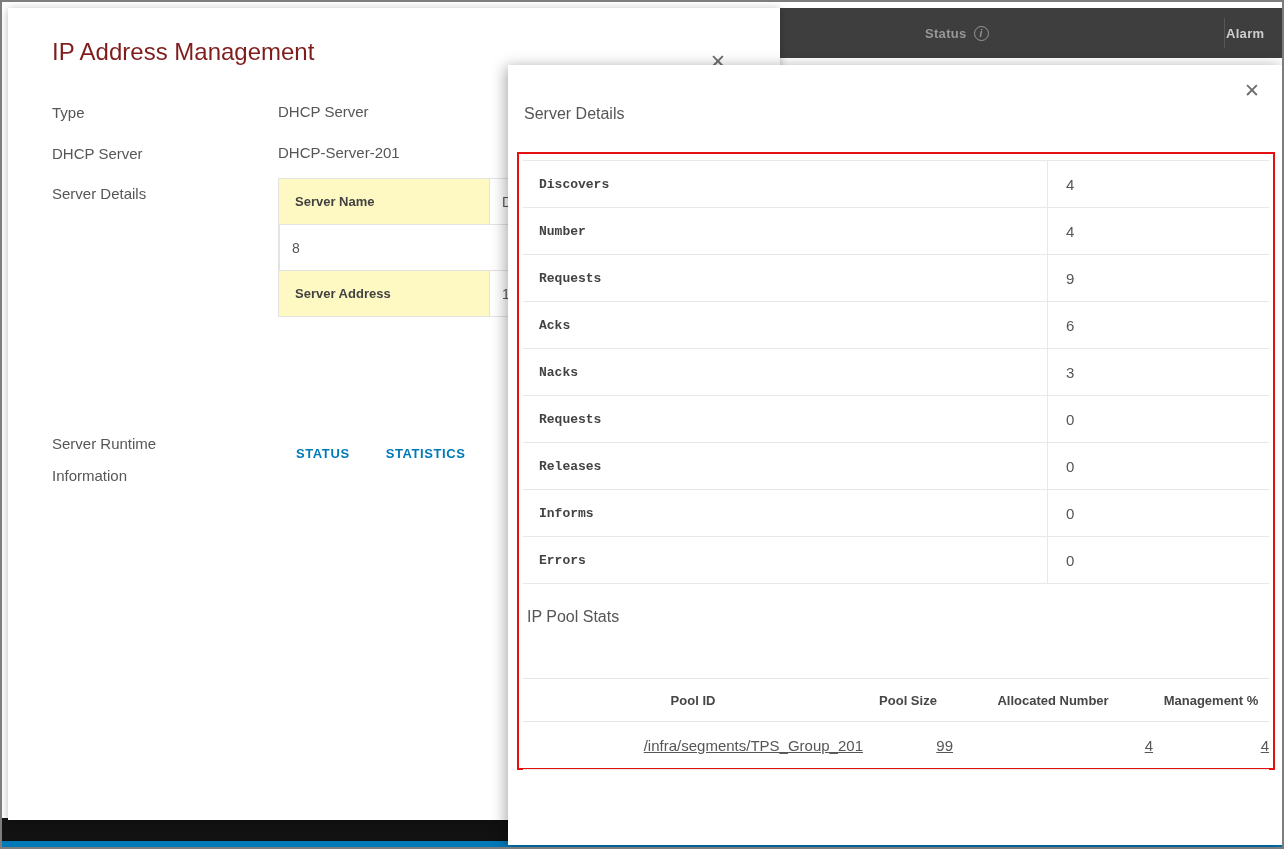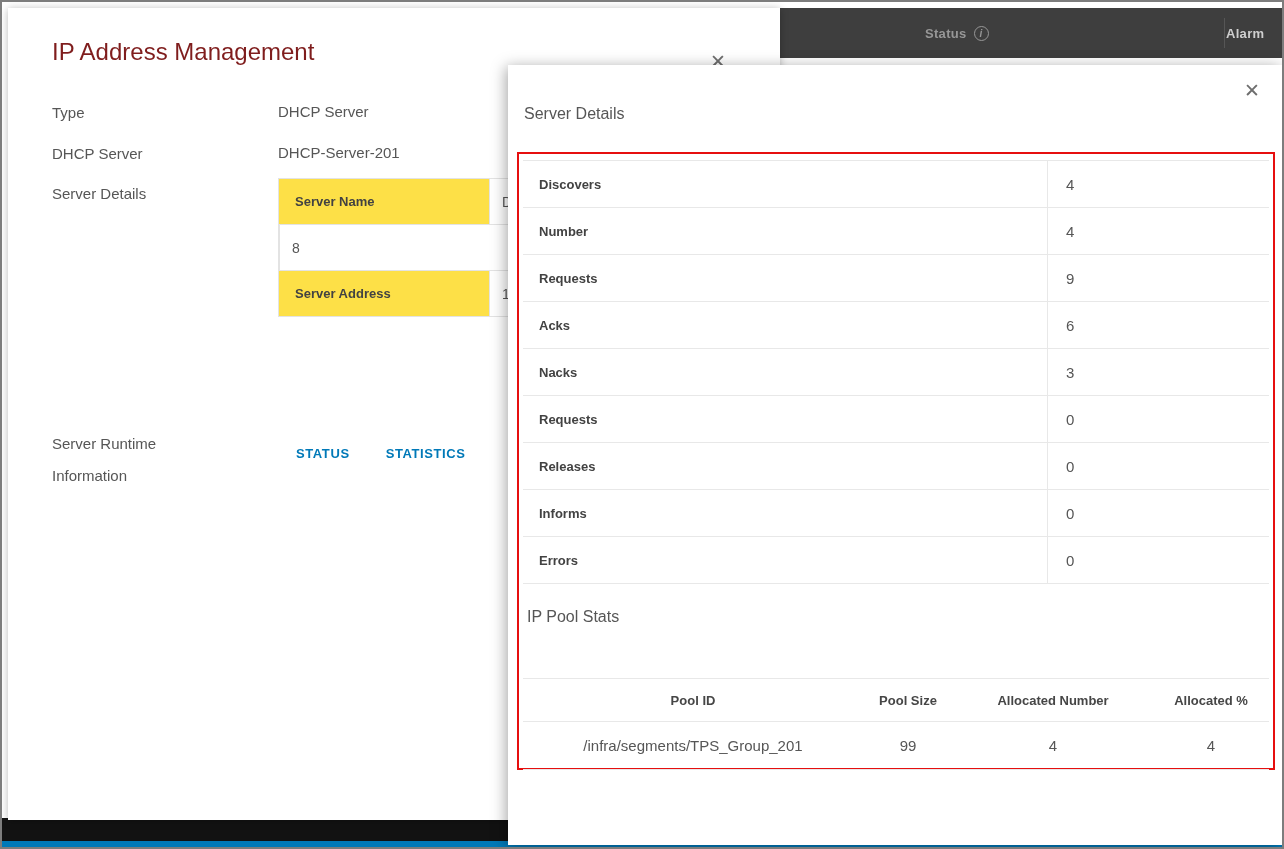--- a/index.html
+++ b/index.html
@@ -16,39 +16,39 @@
   .bottom-blue { position:absolute; left:0; right:0; bottom:0; height:6px; background:#0079b8; z-index:0; }
 
   
   .dialog1 { position:absolute; left:6px; top:6px; width:772px; height:812px; background:#fff; z-index:1; box-shadow:0 1px 8px rgba(0,0,0,.28); }
   .d1-title { position:absolute; left:44px; top:30px; font-size:24px; font-weight:400; color:#7f1d1d; }
   .close1 { position:absolute; left:702px; top:42px; font-size:19px; color:#6e6e6e; cursor:pointer; }
   .f-label { position:absolute; left:44px; font-size:15px; color:#565656; }
   .f-value { position:absolute; left:270px; font-size:15px; color:#565656; }
   .details-table { position:absolute; left:270px; top:170px; width:420px; border:1px solid #e3e3e3; border-bottom:none; background:#fff; }
   .d-row { display:flex; height:46px; border-bottom:1px solid #e3e3e3; }
-  .d-label { width:210px; display:flex; align-items:center; padding-left:16px; font-size:13px; font-weight:700; color:#424242; background:#fde047; }
+  .d-label { width:210px; display:flex; align-items:center; padding-left:16px; font-size:13px; font-weight:700; color:#424242; background:#fef9c3; }
   .d-value { flex:1; display:flex; align-items:center; padding-left:12px; font-size:14px; color:#565656; border-left:1px solid #e3e3e3; overflow:hidden; }
   .runtime { position:absolute; left:44px; top:420px; font-size:15px; color:#565656; line-height:32px; }
   .tabs { position:absolute; left:288px; top:438px; display:flex; gap:36px; }
   .tab { font-size:13px; font-weight:700; letter-spacing:.6px; color:#0079b8; cursor:pointer; }
 
   
   .dialog2 { position:absolute; left:506px; top:63px; width:774px; height:780px; background:#fff; z-index:2; box-shadow:-2px 2px 14px rgba(0,0,0,.35); }
   .close2 { position:absolute; right:22px; top:14px; font-size:19px; color:#6e6e6e; cursor:pointer; }
   .d2-title { position:absolute; left:16px; top:40px; font-size:16px; font-weight:400; color:#565656; }
   .redbox { position:absolute; left:9px; top:87px; width:758px; height:618px; border:2px solid #e60f0f; background:#fff; }
   .stats-table { margin:6px 4px 0 4px; border-top:1px solid #e8e8e8; }
   .srow { display:flex; height:47px; border-bottom:1px solid #e8e8e8; }
-  .slabel { width:524px; display:flex; align-items:center; padding-left:16px; font-size:13px; font-weight:700; color:#424242; }
+  .slabel { width:524px; display:flex; align-items:center; padding-left:16px; font-size:13px; font-weight:700; color:#424242;font-family:Liberation Mono, monospace; }
   .svalue { flex:1; display:flex; align-items:center; padding-left:18px; font-size:15px; color:#565656; border-left:1px solid #e8e8e8; }
   .pool-title { margin:24px 0 0 8px; font-size:16px; color:#565656; }
   .pool-table { width:746px; margin:52px auto 0; border-collapse:collapse; table-layout:fixed; }
   .pool-table th { height:43px; font-size:13px; font-weight:700; color:#464646; text-align:center; border-top:1px solid #e8e8e8; border-bottom:1px solid #e8e8e8; }
-  .pool-table td { height:48px; font-size:15px; color:#565656; text-align:center; border-bottom:1px solid #e8e8e8; }
+  .pool-table td { height:48px; font-size:15px; color:#565656; text-align:right; border-bottom:1px solid #e8e8e8;text-decoration:underline; }
 </style>
 </head>
 <body>
 
 <div class="screen">
 
   <div class="topbar">
     <div class="status">
       <span>Status</span>
       <span class="info-circle">i</span>
@@ -148,21 +148,21 @@
           <col style="width:340px">
             <col style="width:90px">
             <col style="width:200px">
             <col style="width:116px">
         </colgroup>
         <thead>
           <tr>
             <th>Pool ID</th>
             <th>Pool Size</th>
             <th>Allocated Number</th>
-            <th>Allocated %</th>
+            <th>Management %</th>
           </tr>
         </thead>
         <tbody>
           <tr>
             <td>/infra/segments/TPS_Group_201</td>
             <td>99</td>
             <td>4</td>
             <td>4</td>
           </tr>
         </tbody>

